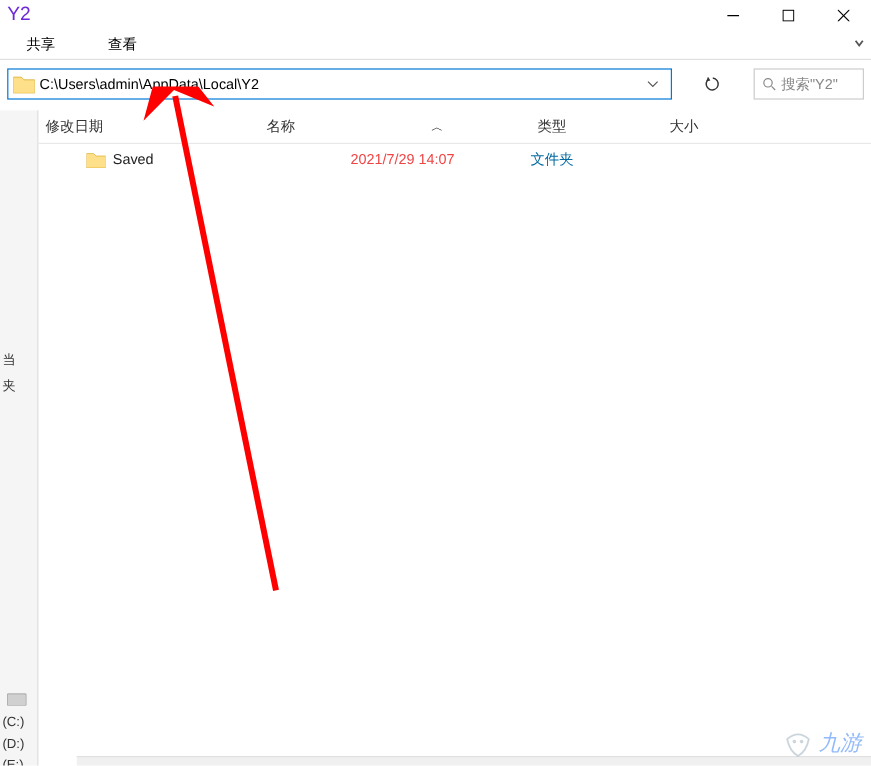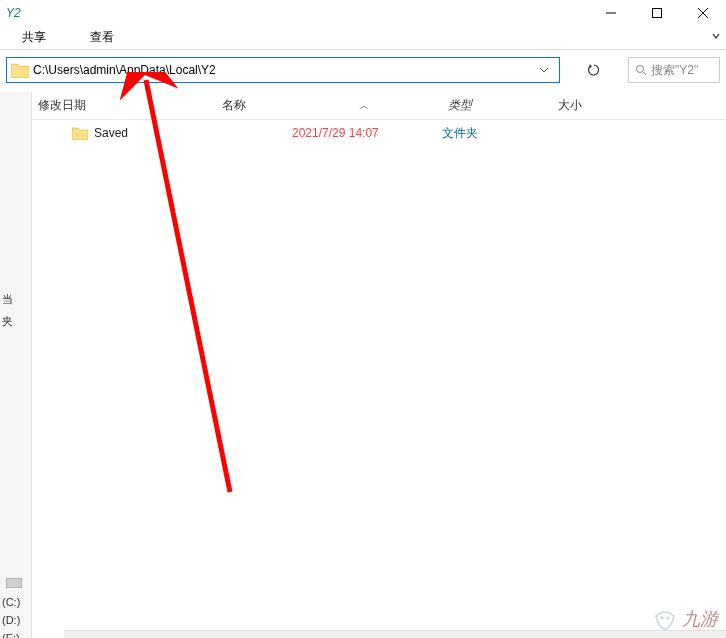--- a/index.html
+++ b/index.html
@@ -1,18 +1,18 @@
 <!DOCTYPE html>
 <html><head>
 <meta charset="utf-8">
 <style>
 * { margin: 0; padding: 0; box-sizing: border-box; font-family: "Segoe UI", "Microsoft YaHei", sans-serif; }
 body { background: #fff; width: 726px; height: 638px; overflow: hidden; position: relative; }
 
-.titlebar { height: 26px; display: flex; align-items: center; padding-left: 6px; font-size: 12px; color: #0f766e; font-style: italic; }
+.titlebar { height: 26px; display: flex; align-items: center; padding-left: 6px; font-size: 16px; color: #6d28d9; }
 .titlebar-spacer { flex: 1; }
 .win-controls { display: flex; }
 .win-btn { width: 46px; height: 26px; display: flex; align-items: center; justify-content: center; cursor: pointer; }
 .win-btn svg { width: 10px; height: 10px; }
 
 .tabs { height: 24px; display: flex; align-items: center; border-bottom: 1px solid #e0e0e0; }
 .tab { padding: 0 22px; font-size: 12px; height: 24px; display: flex; align-items: center; cursor: pointer; }
 
 .addr-row { height: 32px; margin: 4px 6px 6px 6px; display: flex; align-items: center; gap: 20px; }
 .addr-box { flex: 1; height: 26px; border: 1px solid #0078d7; display: flex; align-items: center; padding: 0 4px; background: #fff; }
@@ -32,35 +32,35 @@
 .drive-c { top: 504px; }
 .drive-d { top: 522px; }
 .drive-e { top: 540px; }
 .drive-c-ico { top: 486px; left: 6px; }
 
 .main { flex: 1; position: relative; }
 .cols { height: 28px; border-bottom: 1px solid #e8e8e8; display: flex; align-items: center; font-size: 12px; color: #333; }
 .col { padding: 0 6px; }
 .col-name { width: 260px; padding-left: 40px; }
 .col-date { width: 150px; }
-.col-type { width: 110px; font-style: italic; }
+.col-type { width: 110px; }
 .col-size { width: 80px; }
 .sort-caret { margin-left: 110px; color: #000; font-size: 10px; }
 
 .row { height: 26px; display: flex; align-items: center; font-size: 12px; color: #222; }
 .row .fname { width: 260px; padding-left: 40px; display: flex; align-items: flex-end; }
 .row .fdate { width: 150px; color: #ef4444; }
 .row .ftype { width: 110px; color: #0369a1; }
 .folder-icon { width: 16px; height: 14px; margin-right: 6px; }
 
 .arrow-overlay { position: absolute; top: 72px; left: 60px; pointer-events: none; }
 
 .resize-handle { position: absolute; right: 0; top: 22px; width: 20px; height: 28px; display: flex; align-items: center; justify-content: center; }
 
-.watermark { position: absolute; right: 8px; bottom: 6px; opacity: 0.55; font-size: 18px; color: #7f1d1d; display:flex; align-items:center; gap:4px; font-style: italic; }
+.watermark { position: absolute; right: 8px; bottom: 6px; opacity: 0.55; font-size: 18px; color: #3b82f6; display:flex; align-items:center; gap:4px; font-style: italic; }
 .watermark .logo { width: 26px; height: 26px; }
 
 .scrollbar-bot { position: absolute; bottom: 0; left: 32px; right: 0; height: 14px; background: #f0f0f0; border-top: 1px solid #e0e0e0; }
 </style>
 </head>
 <body>
 
 <div class="titlebar">
   <span>Y2</span>
   <div class="titlebar-spacer"></div>

